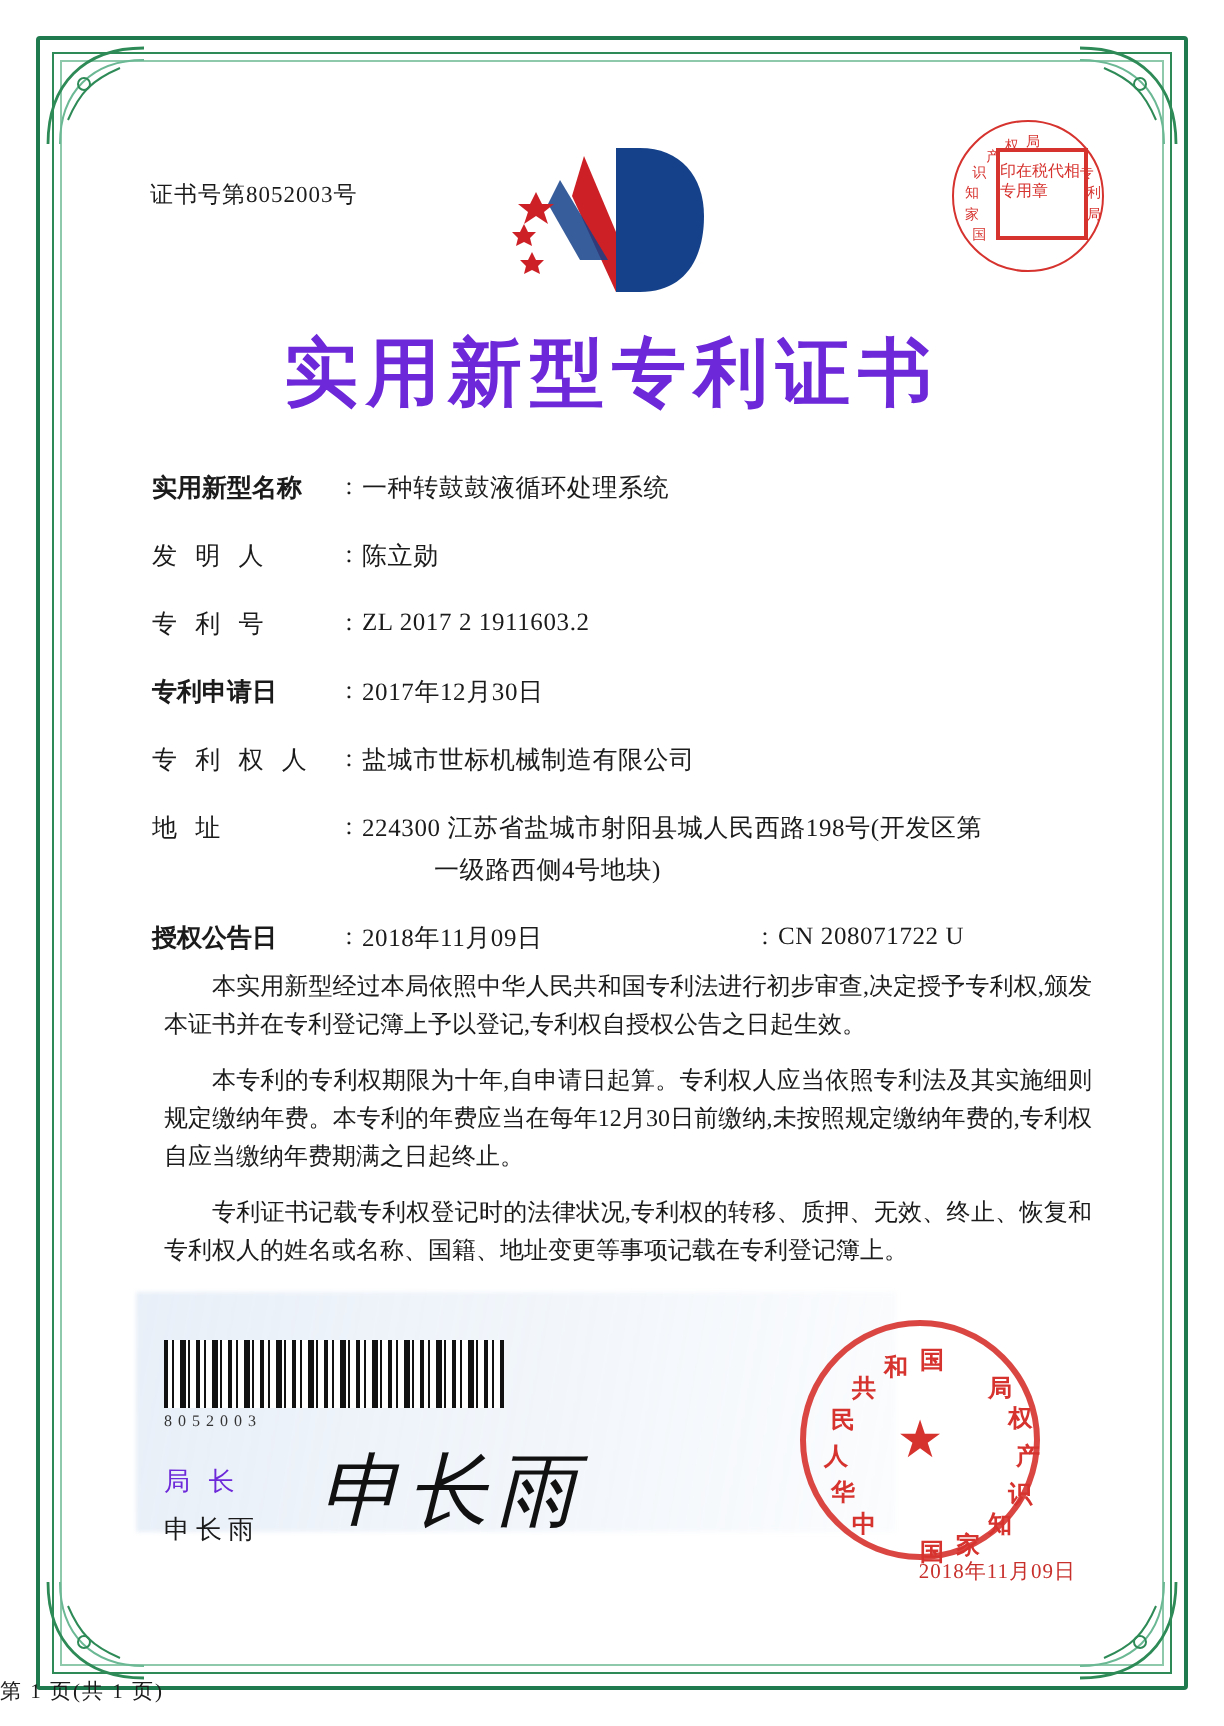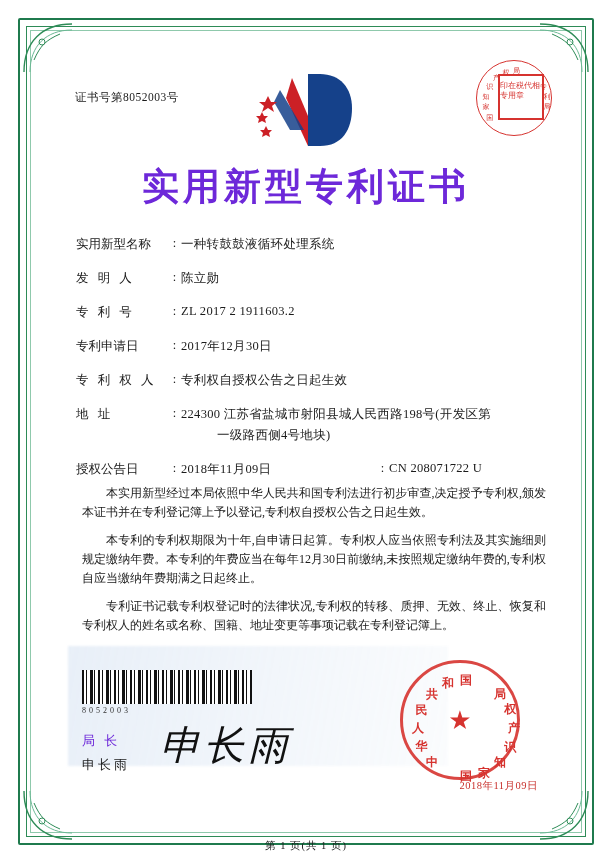--- a/index.html
+++ b/index.html
@@ -96,21 +96,21 @@
   .fields{
     position:absolute;left:28px;right:14px;top:190px;
     font-size:12.5px;color:#1b1b1b;
   }
   .frow{display:flex;align-items:flex-start;margin-bottom:17px;}
   .flabel{
     width:92px;flex:0 0 92px;
     letter-spacing:3px;
     white-space:nowrap;
   }
-  .flabel.wide{letter-spacing:0;}
+  .flabel.wide{letter-spacing:0;font-weight:bold;}
   .fcolon{width:13px;flex:0 0 13px;text-align:center;}
   .fval{flex:1;letter-spacing:.3px;}
   .fval .sub{display:block;margin-top:4px;margin-left:36px;}
 
   .tworow{display:flex;align-items:flex-start;margin-bottom:14px;}
   .tworow .left{display:flex;flex:0 0 300px;}
   .tworow .right{display:flex;flex:1;}
   .tworow .rlabel{letter-spacing:2px;white-space:nowrap;}
 
   
@@ -170,21 +170,21 @@
   }
   .big-seal .arc span{position:absolute;left:50%;top:50%;transform-origin:0 0;}
   .seal-date{
     position:absolute;right:26px;top:733px;
     font-size:10.5px;color:#c8302c;letter-spacing:.5px;
   }
 
   
   .footer{
     position:absolute;left:0;right:0;bottom:10px;
-    text-align:center;font-size:10.5px;color:#1b1b1b;letter-spacing:1px;
+    font-size:10.5px;color:#1b1b1b;letter-spacing:1px;
   }
 
   
   .wm{
     position:absolute;left:20px;top:600px;width:380px;height:120px;
     background:linear-gradient(100deg, rgba(190,210,235,.35), rgba(225,235,245,.15));
     filter:blur(1px);
   }
 </style>
 </head>
@@ -289,21 +289,21 @@
 
       <div class="frow">
         <div class="flabel wide">专利申请日</div>
         <div class="fcolon">:</div>
         <div class="fval">2017年12月30日</div>
       </div>
 
       <div class="frow">
         <div class="flabel">专 利 权 人</div>
         <div class="fcolon">:</div>
-        <div class="fval">专利权自授权公告之日起生效</div>
+        <div class="fval">盐城市世标机械制造有限公司</div>
       </div>
 
       <div class="frow">
         <div class="flabel">地 址</div>
         <div class="fcolon">:</div>
         <div class="fval">
           <span>224300 江苏省盐城市射阳县城人民西路198号(开发区第</span>
           <span class="sub">一级路西侧4号地块)</span>
         </div>
       </div>

